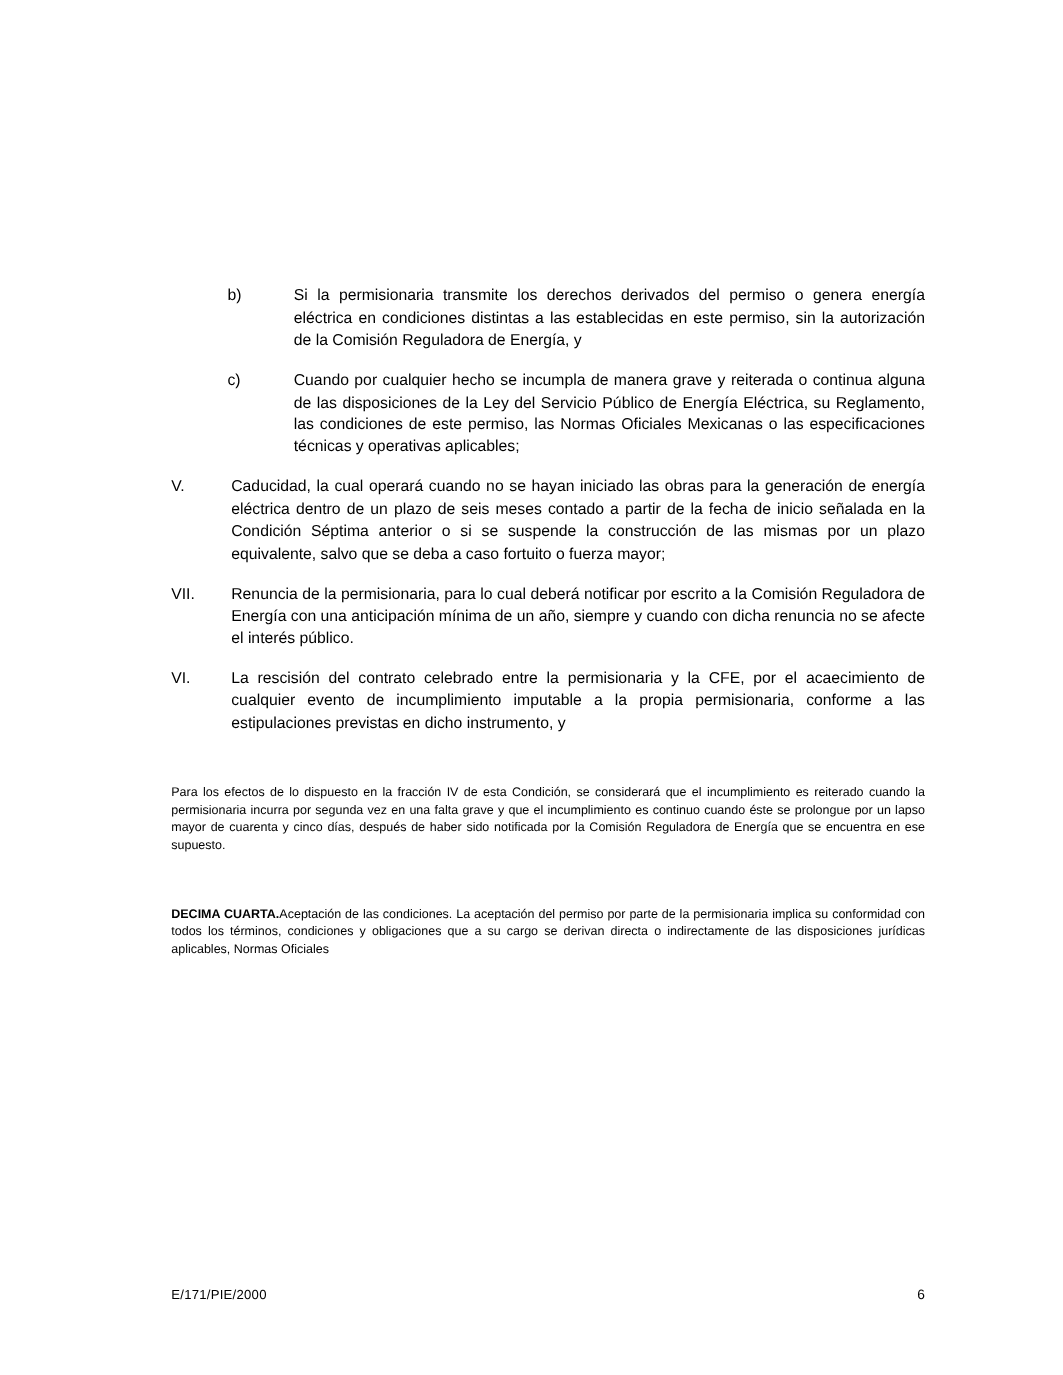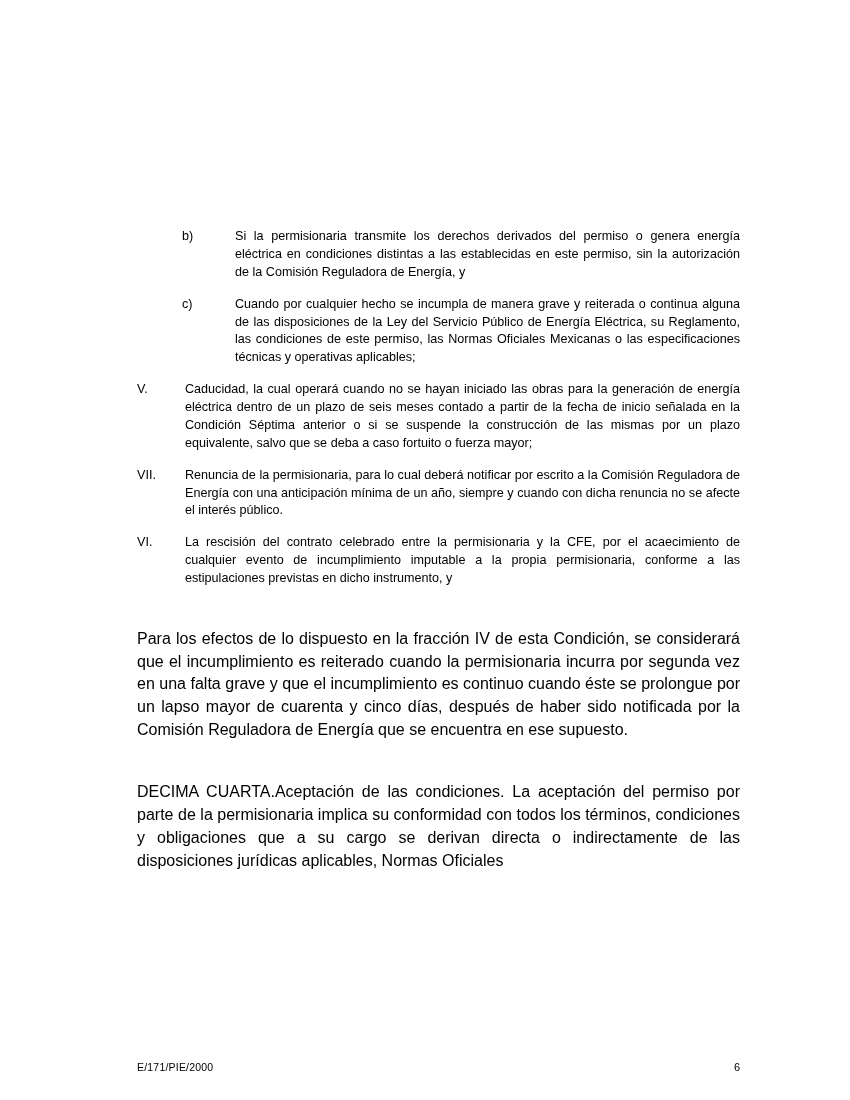--- a/index.html
+++ b/index.html
@@ -49,42 +49,41 @@
     text-justify: inter-word;
   }
   
   .sub {
     margin-left: 45px;
   }
   .sub .body {
     width: 505px;
   }
   .block {
-    font-size: 16px;
+    font-size: 10px;
     line-height: 1.42;
     text-align: justify;
     text-justify: inter-word;
     margin-bottom: 14px;
   }
   .gap-lg {
     height: 26px;
   }
   .heading-inline {
-    font-weight: normal;
+    font-weight: bold;
   }
   .footer {
     position: absolute;
     left: 137px;
     top: 1030px;
     width: 603px;
     display: flex;
     justify-content: space-between;
     align-items: baseline;
     font-size: 10.5px;
-    margin-top: 31px;
   }
   .footer .doc-id {
     letter-spacing: 0.2px;
   }
   .footer .page-num {
     font-size: 11px;
   }
 </style>
 </head>
 <body>

